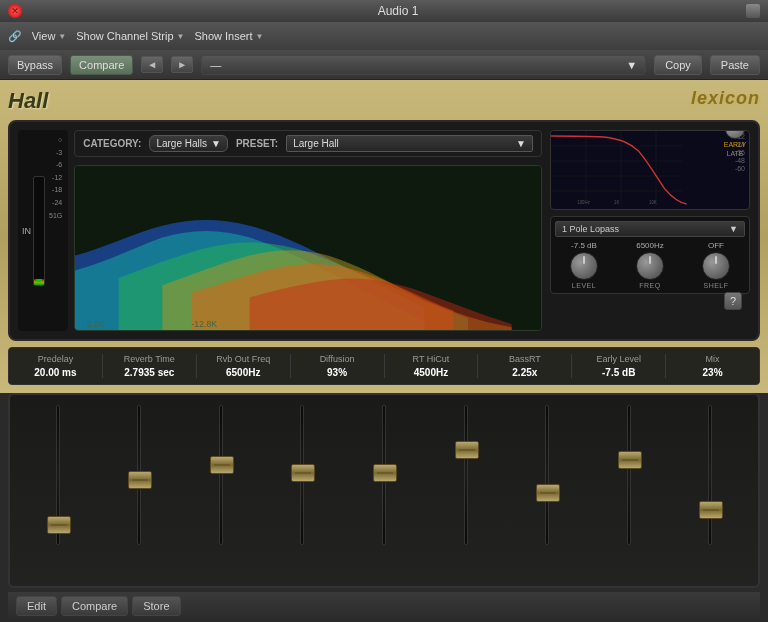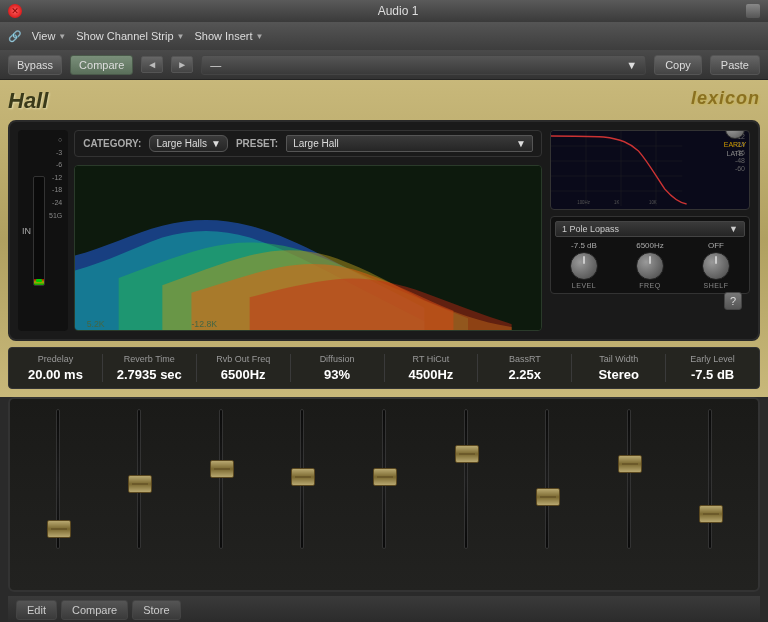--- a/index.html
+++ b/index.html
@@ -457,21 +457,21 @@
       border-right: none;
     }
     .param-name {
       color: #999;
       font-size: 9px;
       margin-bottom: 3px;
       white-space: nowrap;
     }
     .param-value {
       color: #ffffff;
-      font-size: 13px;
+      font-size: 10px;
       font-weight: bold;
       white-space: nowrap;
     }
 
     
     .faders-section {
       background: linear-gradient(to bottom, #1a1a18, #222220);
       border: 2px solid #333;
       border-radius: 6px;
       padding: 10px;
@@ -730,26 +730,26 @@
     </div>
     <div class="param-cell">
       <span class="param-name">RT HiCut</span>
       <span class="param-value">4500Hz</span>
     </div>
     <div class="param-cell">
       <span class="param-name">BassRT</span>
       <span class="param-value">2.25x</span>
     </div>
     <div class="param-cell">
-      <span class="param-name">Tail Width</span>
-      <span class="param-value">Stereo</span>
-    </div>
-    <div class="param-cell">
       <span class="param-name">Early Level</span>
       <span class="param-value">-7.5 dB</span>
+    </div>
+    <div class="param-cell">
+      <span class="param-name">Mix</span>
+      <span class="param-value">23%</span>
     </div>
   </div>
 </div>
 
 <div class="faders-section" style="margin:0 8px 4px 8px;">
 
   <div class="fader-channel">
     <div class="fader-track">
       <div class="fader-handle" style="top:110px;"></div>
     </div>

